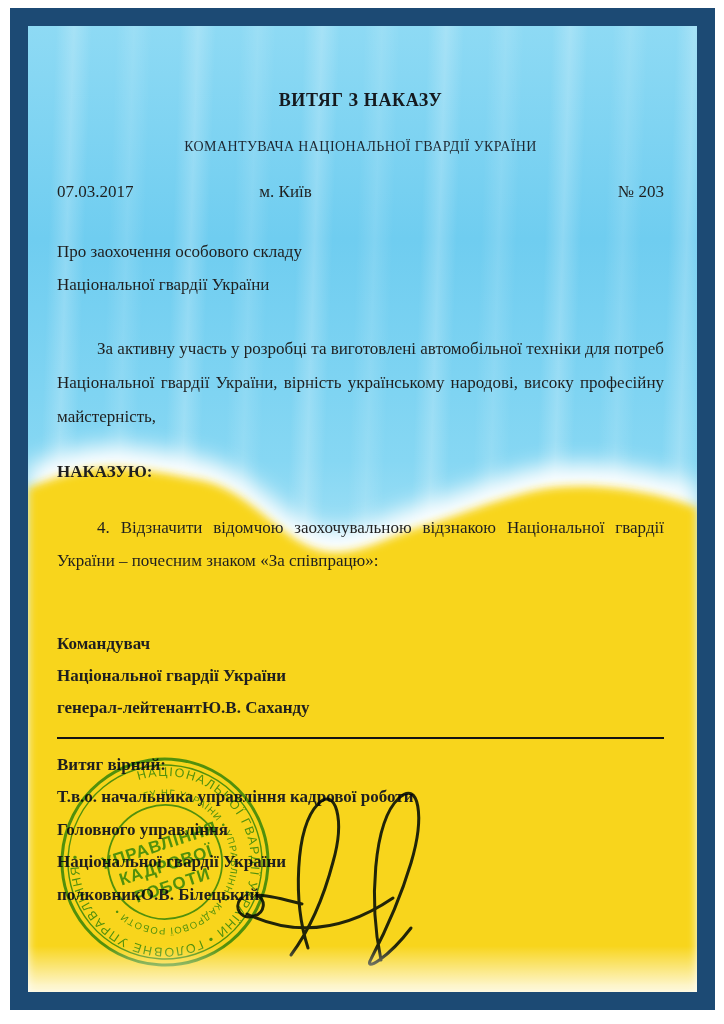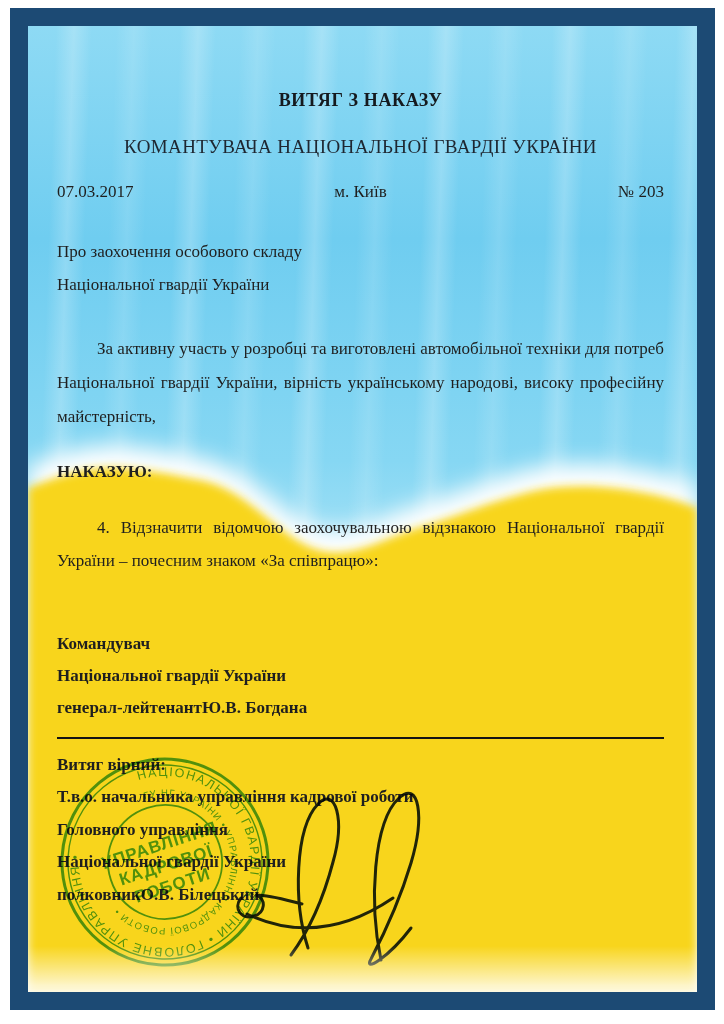--- a/index.html
+++ b/index.html
@@ -30,29 +30,29 @@
   }
   .content{
     position:absolute;left:0;top:0;right:0;bottom:0;
     padding:32px 33px 0 29px;font-size:17px;line-height:33px;
   }
   .title{
     text-align:center;font-weight:700;font-size:18px;letter-spacing:.6px;
     margin:26px 0 0 0;color:#15191e;
   }
   .subtitle{
-    text-align:center;font-weight:400;font-size:19px;letter-spacing:.4px;
+    text-align:center;font-weight:400;font-size:14px;letter-spacing:.4px;
     margin:13px 0 0 0;color:#1e2731;
   }
   .daterow{
     display:flex;justify-content:space-between;align-items:baseline;
     margin-top:12px;font-size:17px;
   }
   .daterow .cell{flex:1;}
-  .daterow .c{text-align:center;}
+  .daterow .c{text-align:left;}
   .daterow .r{text-align:right;}
   .subject{margin-top:27px;}
   .preamble{
     margin:31px 0 0 0;text-align:justify;text-indent:40px;line-height:34px;
   }
   .order-word{margin-top:21px;font-weight:700;}
   .item4{margin-top:23px;text-align:justify;text-indent:40px;}
   .awardee{margin:0;text-align:justify;}
   .sig-block{margin-top:51px;font-weight:700;line-height:32px;}
   .sig-line{display:flex;justify-content:flex-start;}
@@ -106,21 +106,21 @@
 
         <div class="order-word">НАКАЗУЮ:</div>
 
         <p class="item4">4. Відзначити відомчою заохочувальною відзнакою Національної гвардії України – почесним знаком «За співпрацю»:</p>
 
         <div class="sig-block">
           <div>Командувач</div>
           <div>Національної гвардії України</div>
           <div class="sig-line">
             <span>генерал-лейтенант</span>
-            <span>Ю.В. Богдана</span>
+            <span>Ю.В. Саханду</span>
           </div>
         </div>
 
         <hr class="rule">
 
         <div class="cert-block">
           <div>Витяг вірний:</div>
           <div>Т.в.о. начальника управління кадрової роботи</div>
           <div>Головного управління</div>
           <div>Національної гвардії України</div>

